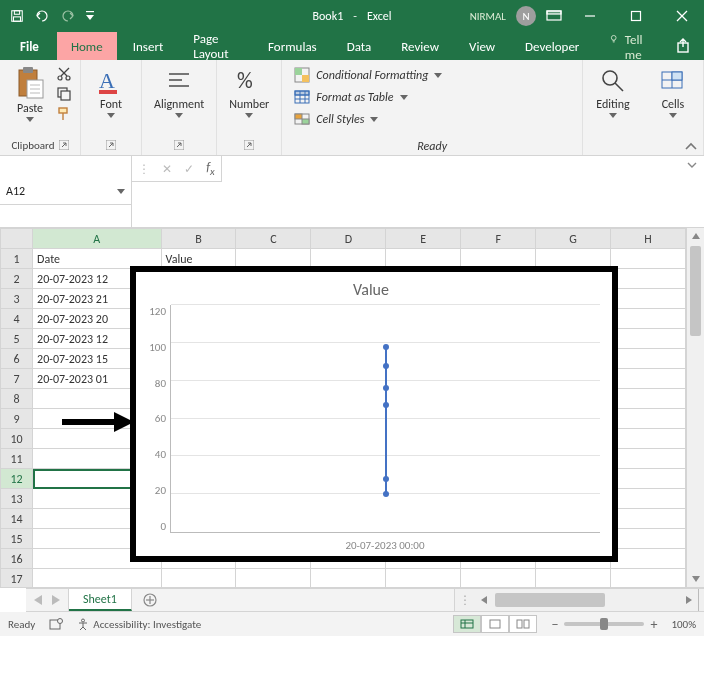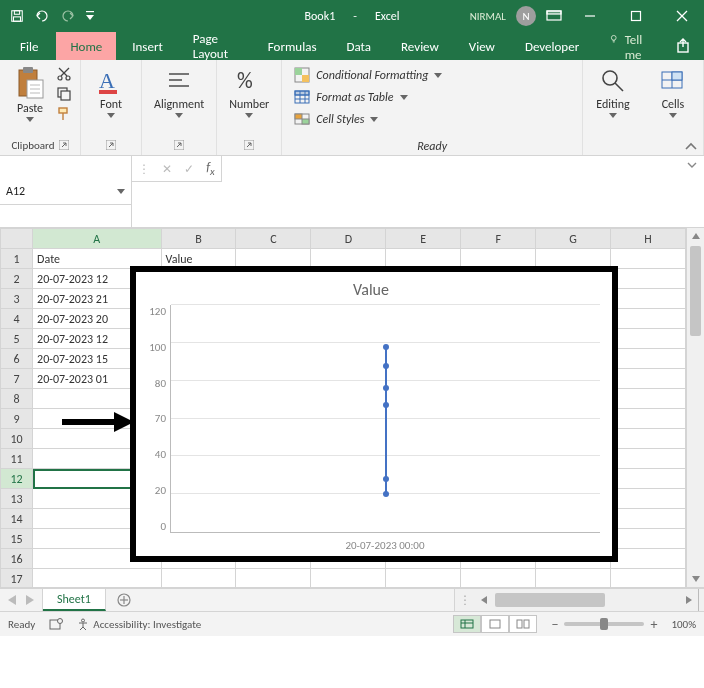--- a/index.html
+++ b/index.html
@@ -33,21 +33,21 @@
     gap: 10px;
     padding-left: 2px;
   }
   .title-bar .title-center {
     position: absolute;
     left: 50%;
     top: 50%;
     transform: translate(-50%, -50%);
     display: flex;
     align-items: center;
-    gap: 18px;
+    gap: 10px;
     font-size: 12px;
   }
   .title-bar .title-center .sep { opacity: .9; }
   .title-bar .user-right {
     margin-left: auto;
     display: flex;
     align-items: center;
     gap: 10px;
   }
   .title-bar .avatar {
@@ -73,21 +73,21 @@
     gap: 2px;
     font-size: 13px;
   }
   .ribbon-tabs .tab {
     padding: 0 14px;
     display: flex;
     align-items: center;
     color: #fff;
     cursor: pointer;
   }
-  .ribbon-tabs .tab.file { padding: 0 16px; }
+  .ribbon-tabs .tab.file { padding: 0 16px; font-weight: bold; }
   .ribbon-tabs .tab.active {
     background: #fca5a5;
     color: #217346;
     font-weight: 400;
   }
   .ribbon-tabs .spacer { flex: 1; }
   .ribbon-tabs .tellme {
     display: flex;
     align-items: flex-start;
     color: #d9ead3;
@@ -368,20 +368,21 @@
 
   
   .footer-tabs {
     height: 24px;
     background: #f3f3f3;
     border-top: 1px solid #d4d4d4;
     border-bottom: 1px solid #d4d4d4;
     display: flex;
     align-items: stretch;
     font-size: 12px;
+    margin-left: 26px;
   }
   .footer-tabs .nav-arrows {
     display: flex;
     align-items: center;
     padding: 0 8px;
     gap: 10px;
     color: #999;
     border-right: 1px solid #d4d4d4;
   }
   .footer-tabs .sheet-tab {
@@ -987,21 +988,21 @@
         </svg>
     </div>
 
     <div class="chart">
       <div class="chart-title">Value</div>
       <div class="plot">
         <div class="yaxis">
           <span>120</span>
           <span>100</span>
           <span>80</span>
-          <span>70</span>
+          <span>60</span>
           <span>40</span>
           <span>20</span>
           <span>0</span>
         </div>
         <div class="plotarea" id="plotarea">
 
         <div class="gridline" style="bottom: 16.6667%;"></div>
             <div class="gridline" style="bottom: 33.3333%;"></div>
             <div class="gridline" style="bottom: 50%;"></div>
             <div class="gridline" style="bottom: 66.6667%;"></div>

